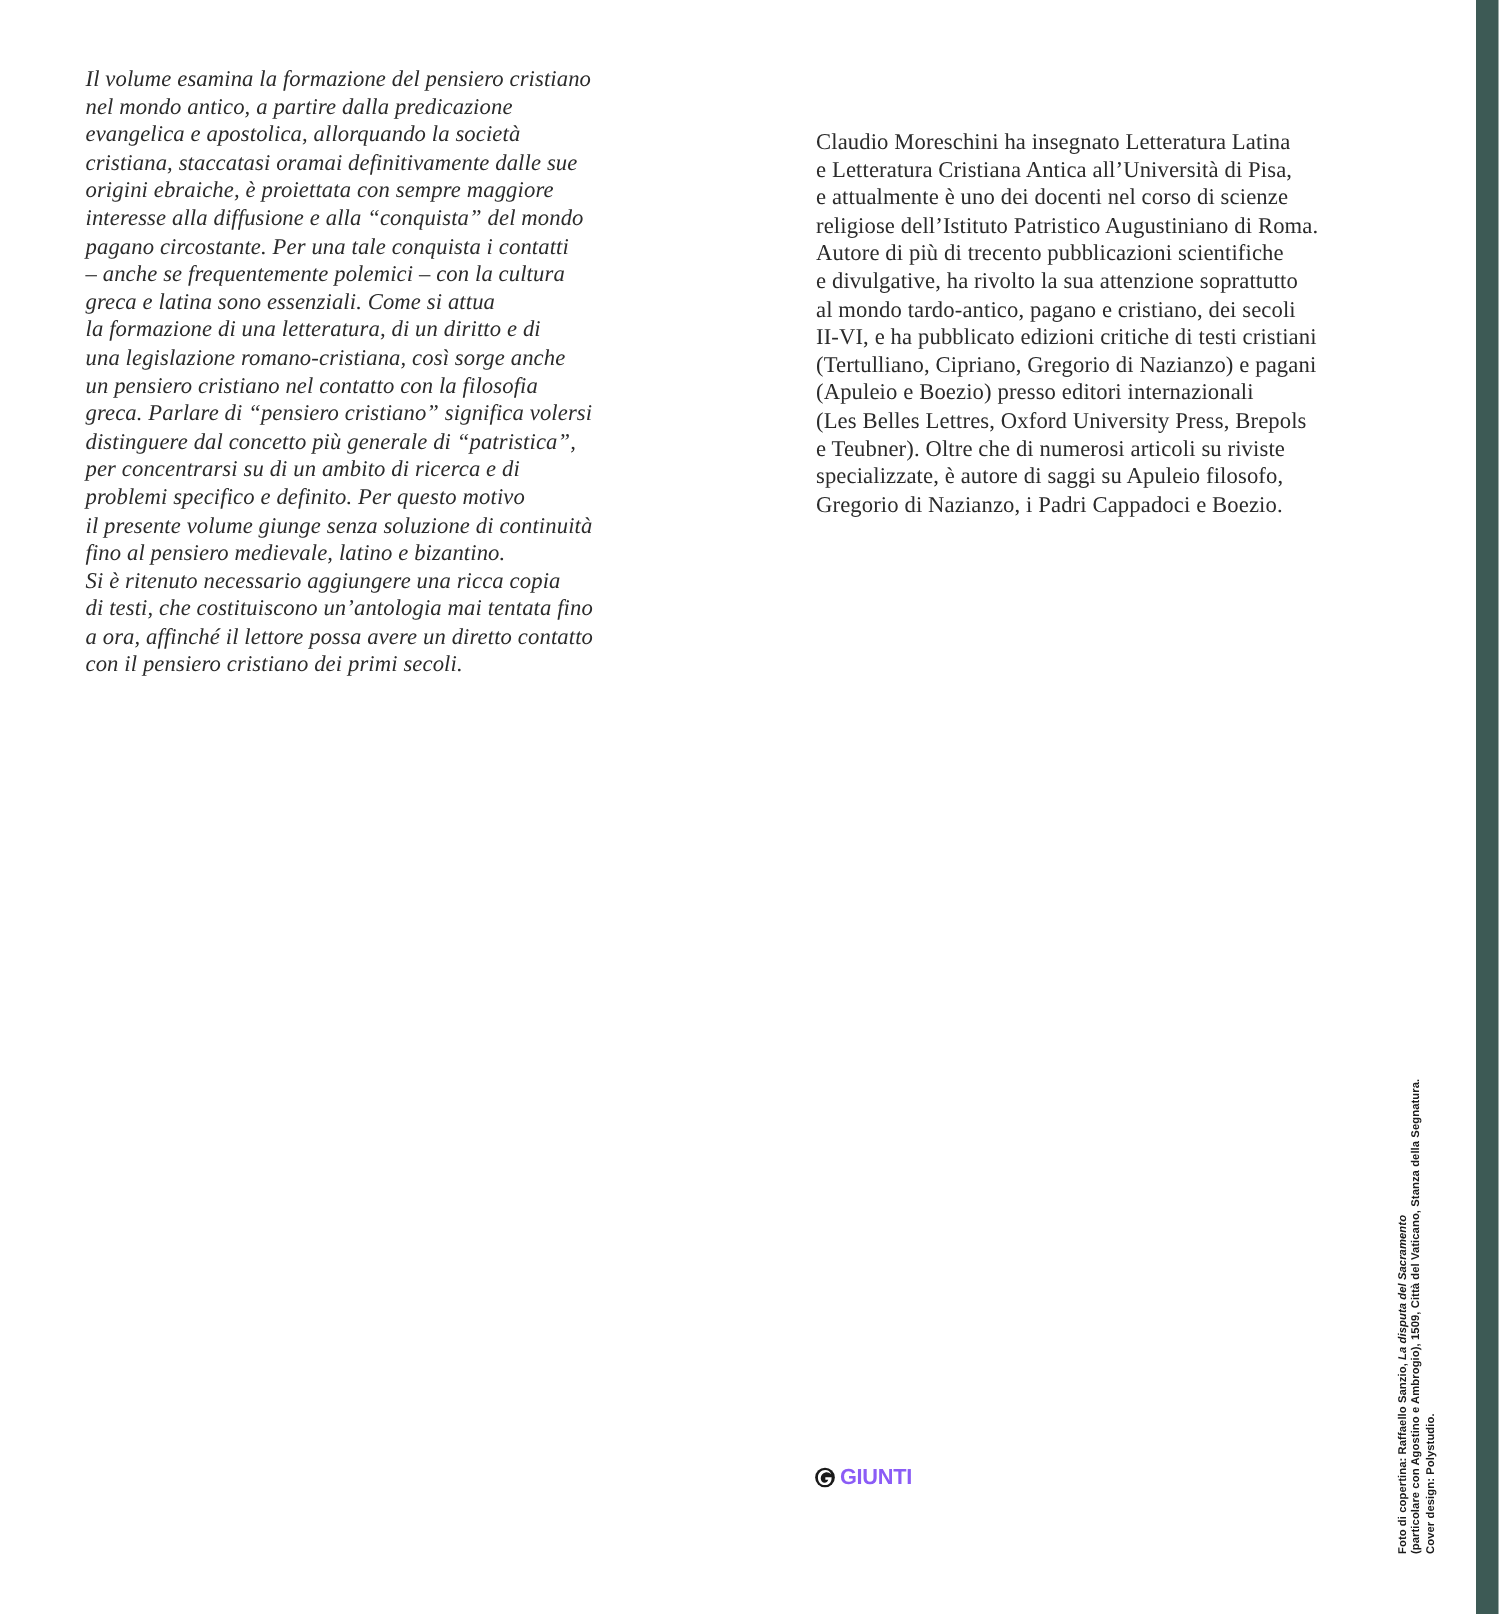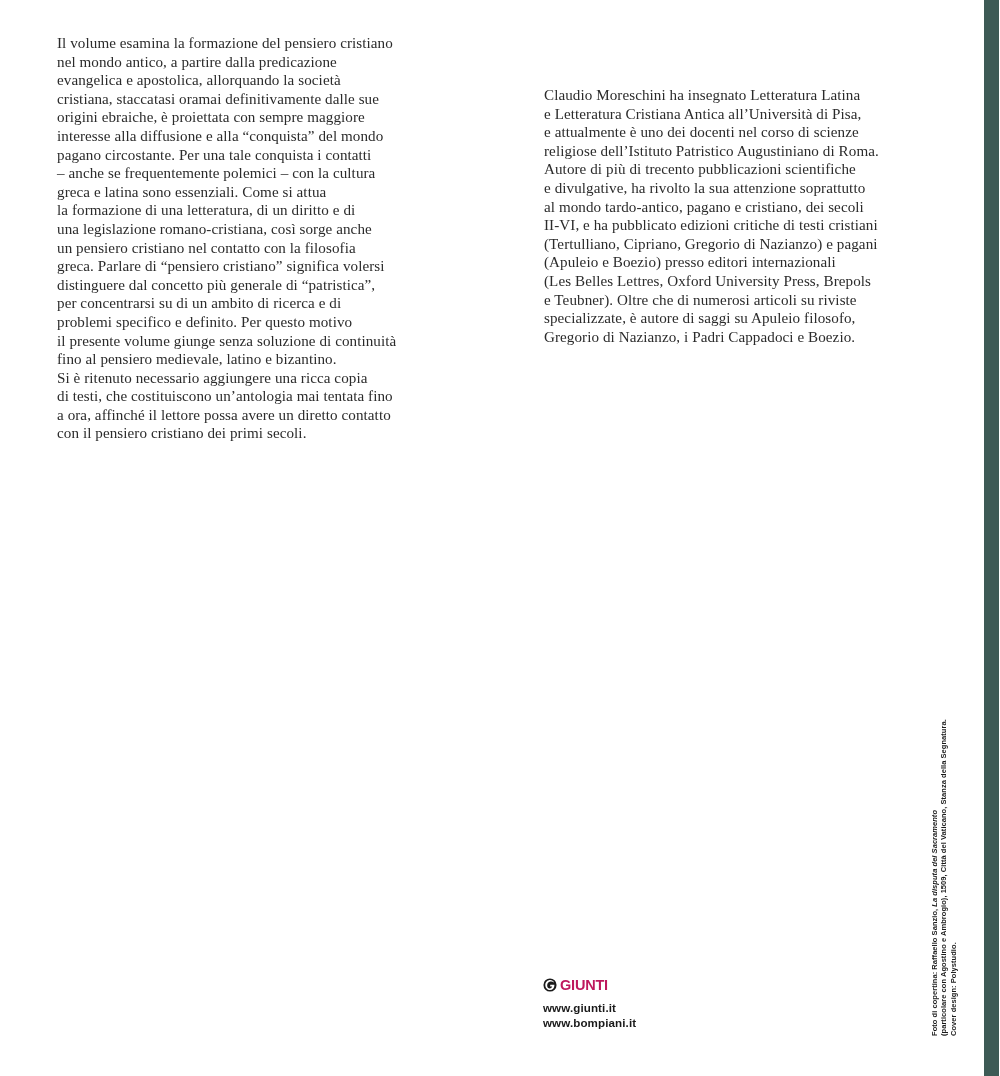--- a/index.html
+++ b/index.html
@@ -38,22 +38,23 @@
     position: absolute;
     font-family: "Liberation Serif", "DejaVu Serif", serif;
     font-size: 15.1px;
     line-height: 18.6px;
     color: #2b2b2b;
     letter-spacing: 0.08px;
     white-space: pre-line;
   }
   .col-left {
     left: 57px;
-    top: 34px;
+    top: 44px;
     width: 400px;
+    font-style: italic;
   }
   .col-right {
     left: 544px;
     top: 42px;
     width: 390px;
     margin-top: 44px;
   }
 
   
   .publisher-block {
@@ -72,21 +73,21 @@
     display: block;
     width: 14px;
     height: 14px;
     flex: 0 0 14px;
   }
   .logo-word {
     font-family: "Liberation Sans", "DejaVu Sans", sans-serif;
     font-size: 14.5px;
     font-weight: 700;
     letter-spacing: -0.2px;
-    color: #be185d;
+    color: #8b5cf6;
     line-height: 14px;
   }
   .urls {
     margin-top: 8px;
     font-family: "Liberation Sans", "DejaVu Sans", sans-serif;
     font-size: 11.6px;
     font-weight: 700;
     line-height: 14.5px;
     color: #1a1a1a;
     letter-spacing: 0.1px;
@@ -166,24 +167,20 @@
 Gregorio di Nazianzo, i Padri Cappadoci e Boezio.</div>
 
   <div class="publisher-block">
     <div class="logo-row">
       <svg class="logo-mark" viewBox="0 0 32 32">
         <circle cx="16" cy="16" r="15" fill="#1a1a1a"></circle>
         <path d="M26 15.5 L16.5 15.5 L16.5 19.5 L21 19.5 C20 22.5 18 24 15.5 24 C12 24 9.5 21 9.5 17 C9.5 12.5 12.5 9 16.5 8.2 C20 7.5 23 8.6 25.5 11 C24 7 20.5 4.6 16.3 4.6 C10 4.6 5.2 9.6 5.2 16.2 C5.2 23 10 27.6 16 27.6 C22 27.6 26 23 26 17 Z" fill="#ffffff"></path>
       </svg>
       <span class="logo-word">GIUNTI</span>
     </div>
-    <div class="urls">
-      <div>www.giunti.it</div>
-      <div>www.bompiani.it</div>
-    </div>
   </div>
 
   <div class="credits">
     <div class="credits-inner"><span>Foto di copertina: Raffaello Sanzio, </span><em>La disputa del Sacramento</em>
 <span>(particolare con Agostino e Ambrogio), 1509, Città del Vaticano, Stanza della Segnatura.</span>
 <span>Cover design: Polystudio.</span></div>
   </div>
 
 </div>
 

